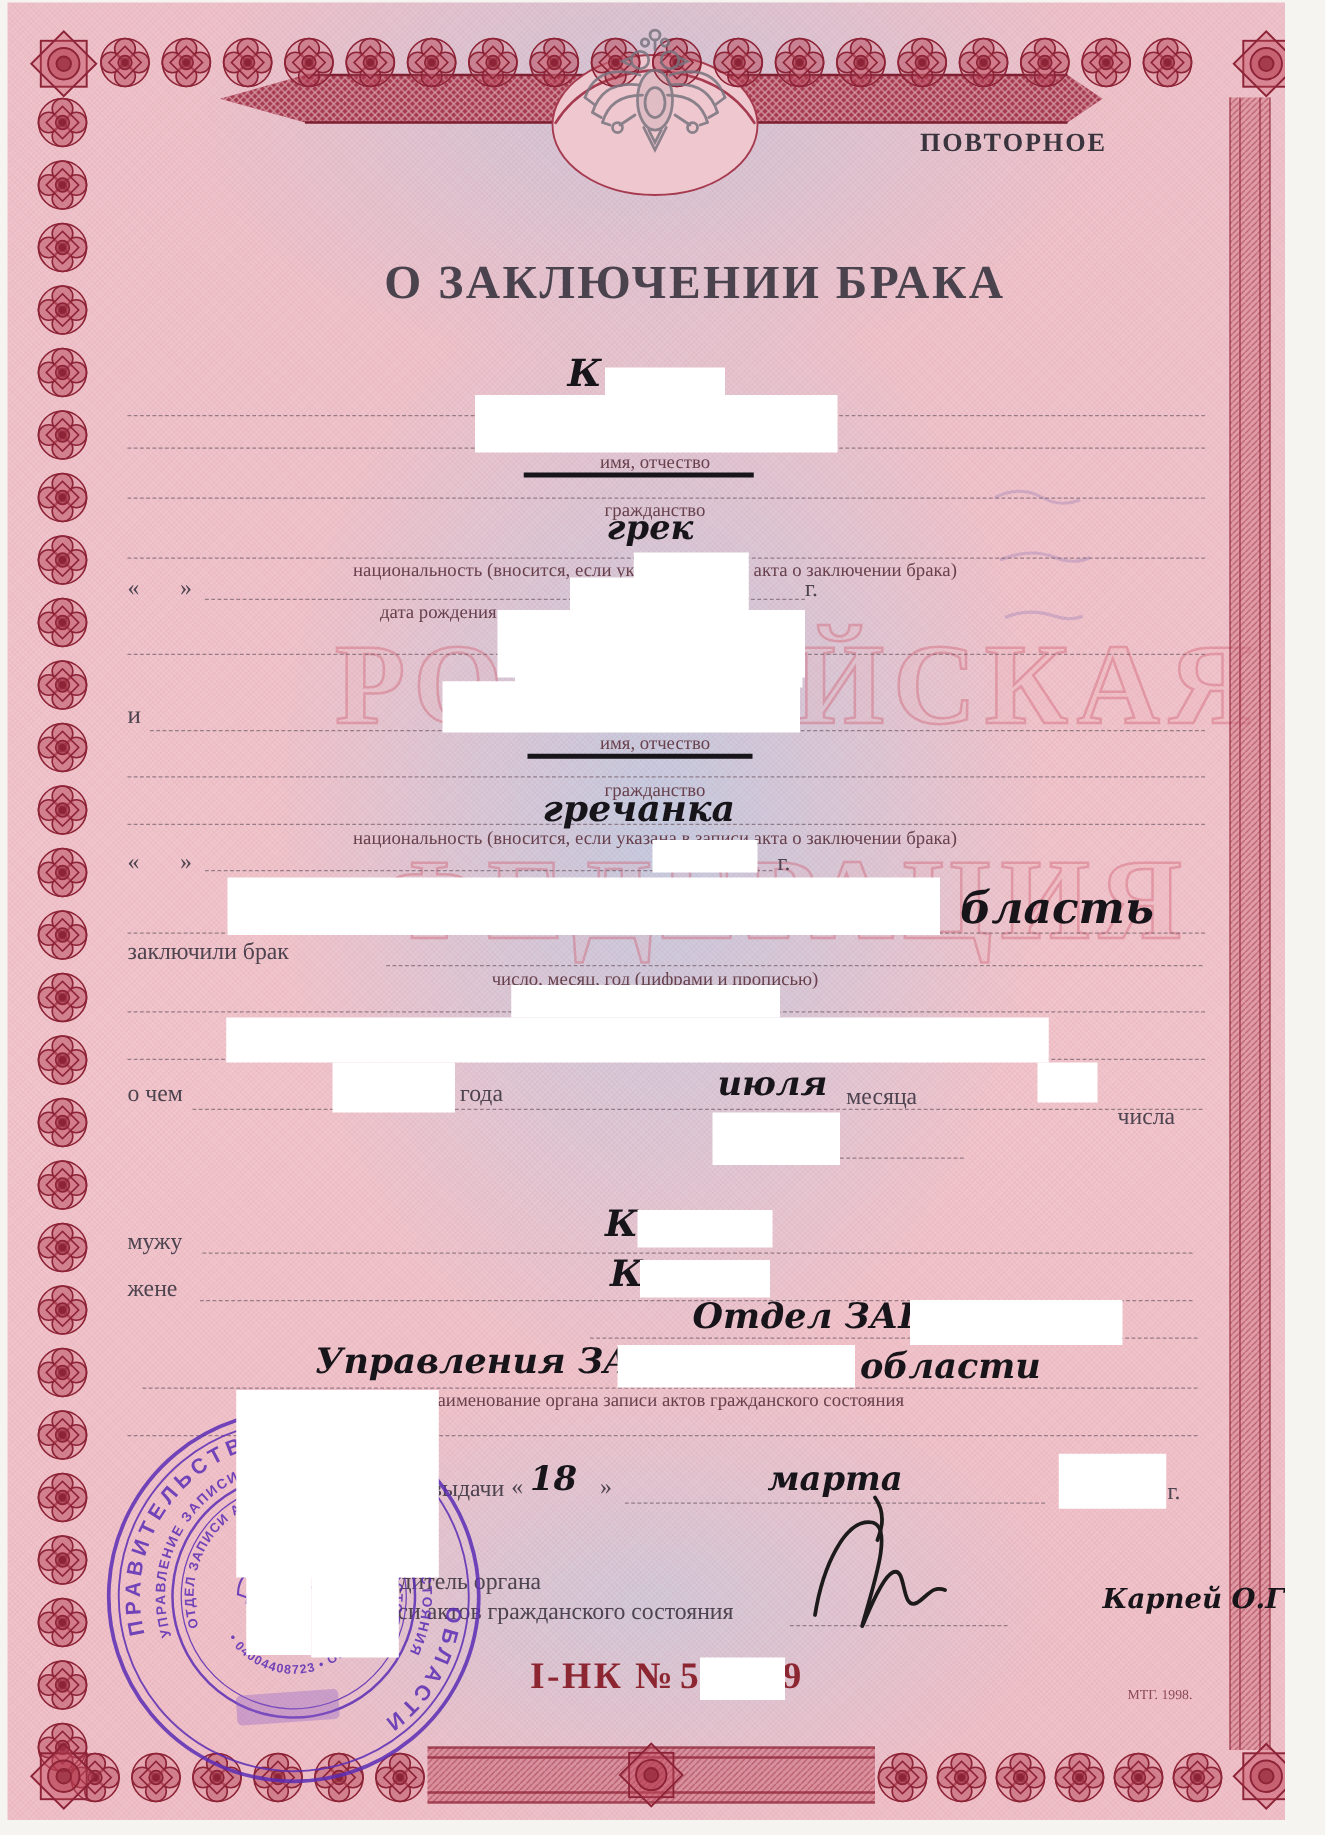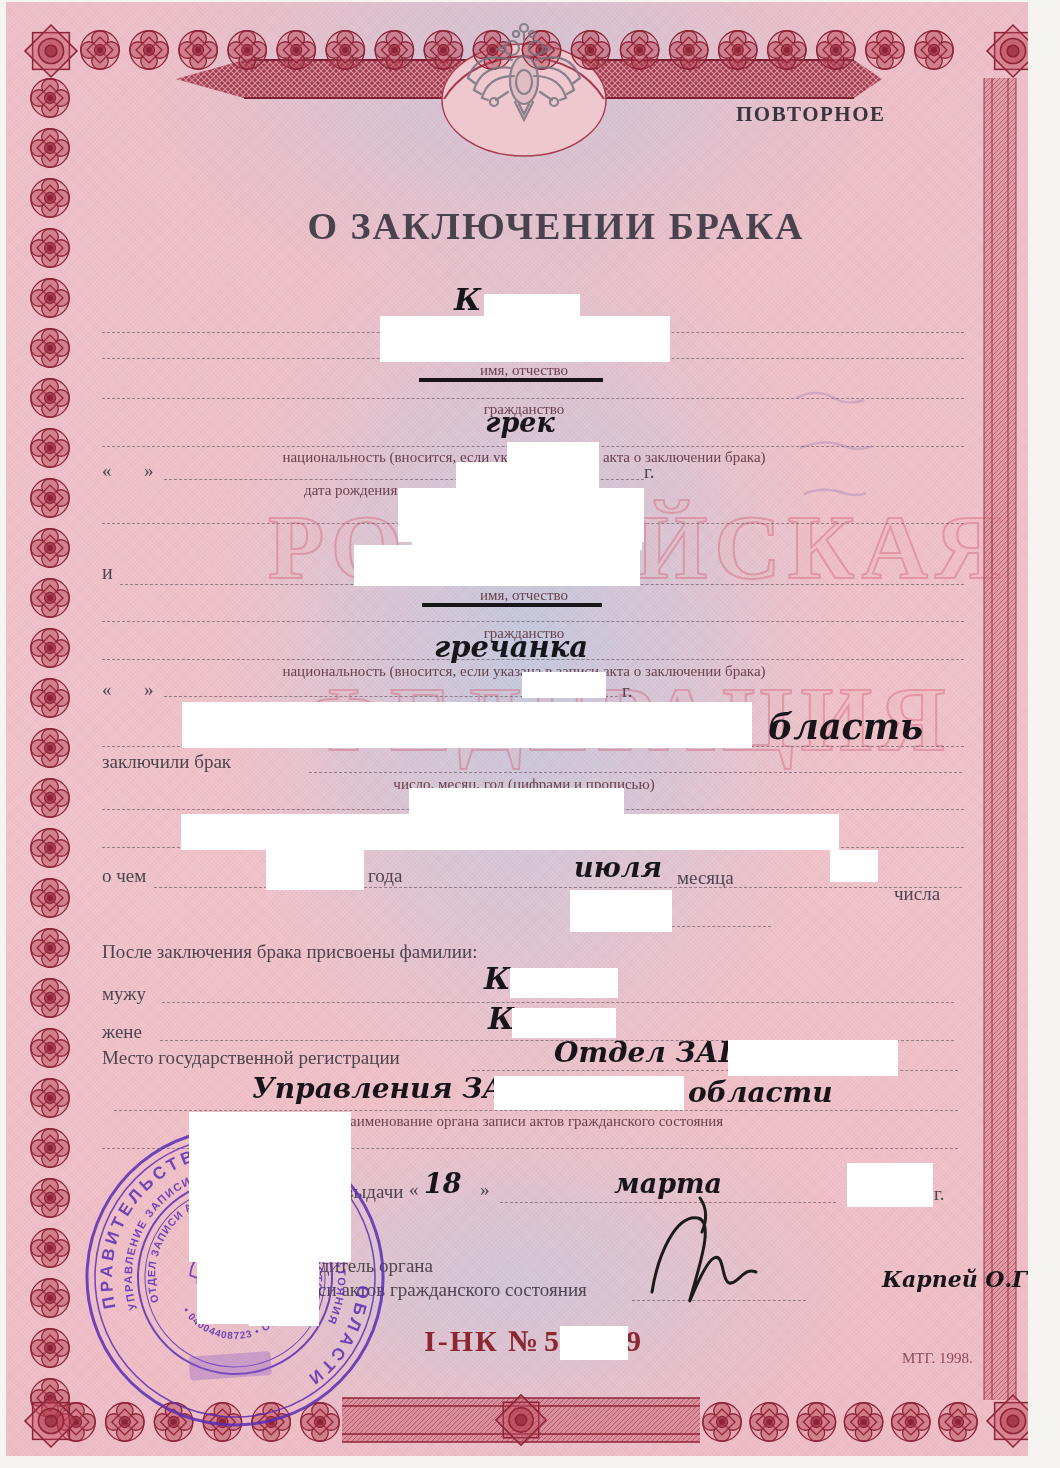--- a/index.html
+++ b/index.html
@@ -19,21 +19,21 @@
   svg.deco{position:absolute;left:0;top:0;z-index:5;pointer-events:none;}
   .t{position:absolute;z-index:10;font-size:19px;color:#4e4450;white-space:nowrap;}
   .hint{position:absolute;z-index:10;font-size:15px;color:#68414d;white-space:nowrap;}
   .ctr{transform:translateX(-50%);}
   .hw{position:absolute;z-index:11;font-style:italic;font-weight:bold;color:#17141a;white-space:nowrap;
       font-family:"DejaVu Serif","Liberation Serif",serif;}
   .line{position:absolute;z-index:9;border-bottom:1px dashed rgba(122,100,112,.75);height:0;}
   .bar{position:absolute;z-index:12;background:#17151a;}
   .rbox{position:absolute;z-index:30;background:#ffffff;}
   .serial{position:absolute;z-index:12;font-weight:bold;font-size:30px;color:#8c2732;letter-spacing:2px;}
-  .small-mark{position:absolute;z-index:10;font-size:15px;color:#8c4a55;}
+  .small-mark{position:absolute;z-index:10;font-size:11px;color:#8c4a55;}
   .stampwrap{position:absolute;left:0;top:0;z-index:20;opacity:.85;}
   .sigwrap{position:absolute;left:0;top:0;z-index:22;}
 </style>
 </head>
 <body>
 
 <div class="scan">
 <div class="page">
   <div class="texture"></div>
 
@@ -230,29 +230,27 @@
   <div class="line" style="left:96px;top:807px;width:862px;"></div>
   <div class="line" style="left:96px;top:845px;width:862px;"></div>
   <div class="t" style="left:96px;top:863px;">о чем</div>
   <div class="t" style="left:362px;top:863px;">года</div>
   <div class="hw" style="left:568px;top:850px;font-size:27px;">июля</div>
   <div class="t" style="left:671px;top:865px;">месяца</div>
   <div class="t" style="left:888px;top:865px;margin-top:16px;">числа</div>
   <div class="line" style="left:148px;top:885px;width:808px;"></div>
   <div class="line" style="left:570px;top:924px;width:195px;"></div>
 
-  <div class="t" style="left:96px;top:939px;">После заключения брака присвоены фамилии:</div>
   <div class="t" style="left:96px;top:981px;">мужу</div>
   <div class="line" style="left:156px;top:1000px;width:792px;"></div>
   <div class="hw" style="left:478px;top:960px;font-size:29px;">К</div>
   <div class="t" style="left:96px;top:1019px;">жене</div>
   <div class="line" style="left:154px;top:1038px;width:794px;"></div>
   <div class="hw" style="left:482px;top:1000px;font-size:29px;">К</div>
 
-  <div class="t" style="left:96px;top:1045px;">Место государственной регистрации</div>
   <div class="hw" style="left:548px;top:1034px;font-size:28px;">Отдел ЗАГС</div>
   <div class="line" style="left:466px;top:1068px;width:486px;"></div>
   <div class="hw" style="left:246px;top:1070px;font-size:28px;">Управления ЗАГС</div>
   <div class="hw" style="left:682px;top:1074px;font-size:28px;">области</div>
   <div class="line" style="left:108px;top:1108px;width:844px;"></div>
   <div class="hint" style="left:336px;top:1111px;">наименование органа записи актов гражданского состояния</div>
   <div class="line" style="left:96px;top:1146px;width:856px;"></div>
 
   <div class="t" style="left:296px;top:1179px;">Дата выдачи</div>
   <div class="t" style="left:403px;top:1177px;">«</div>

